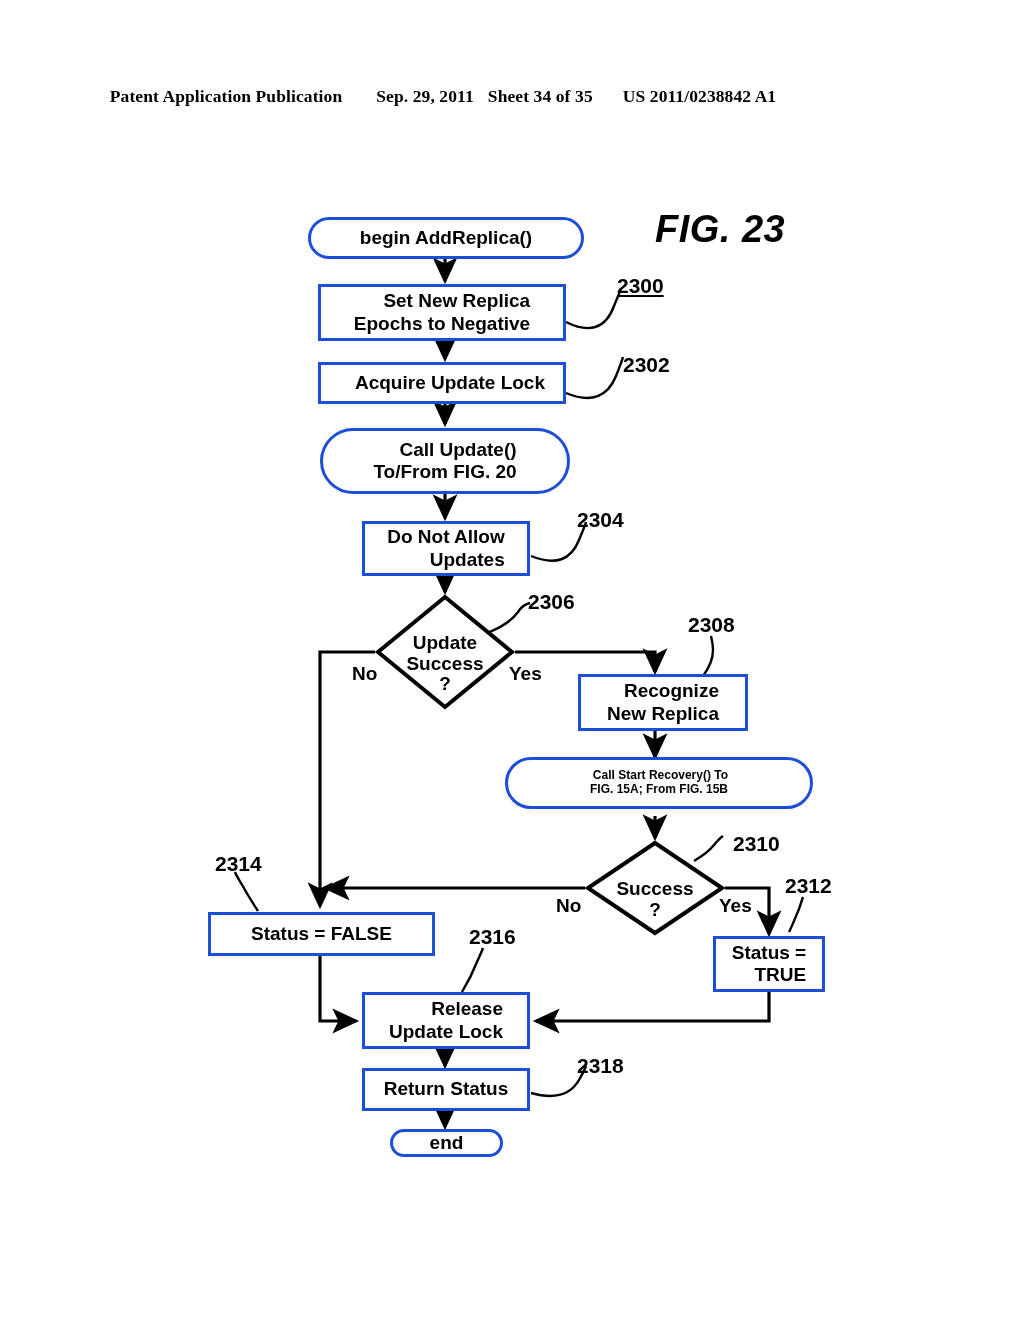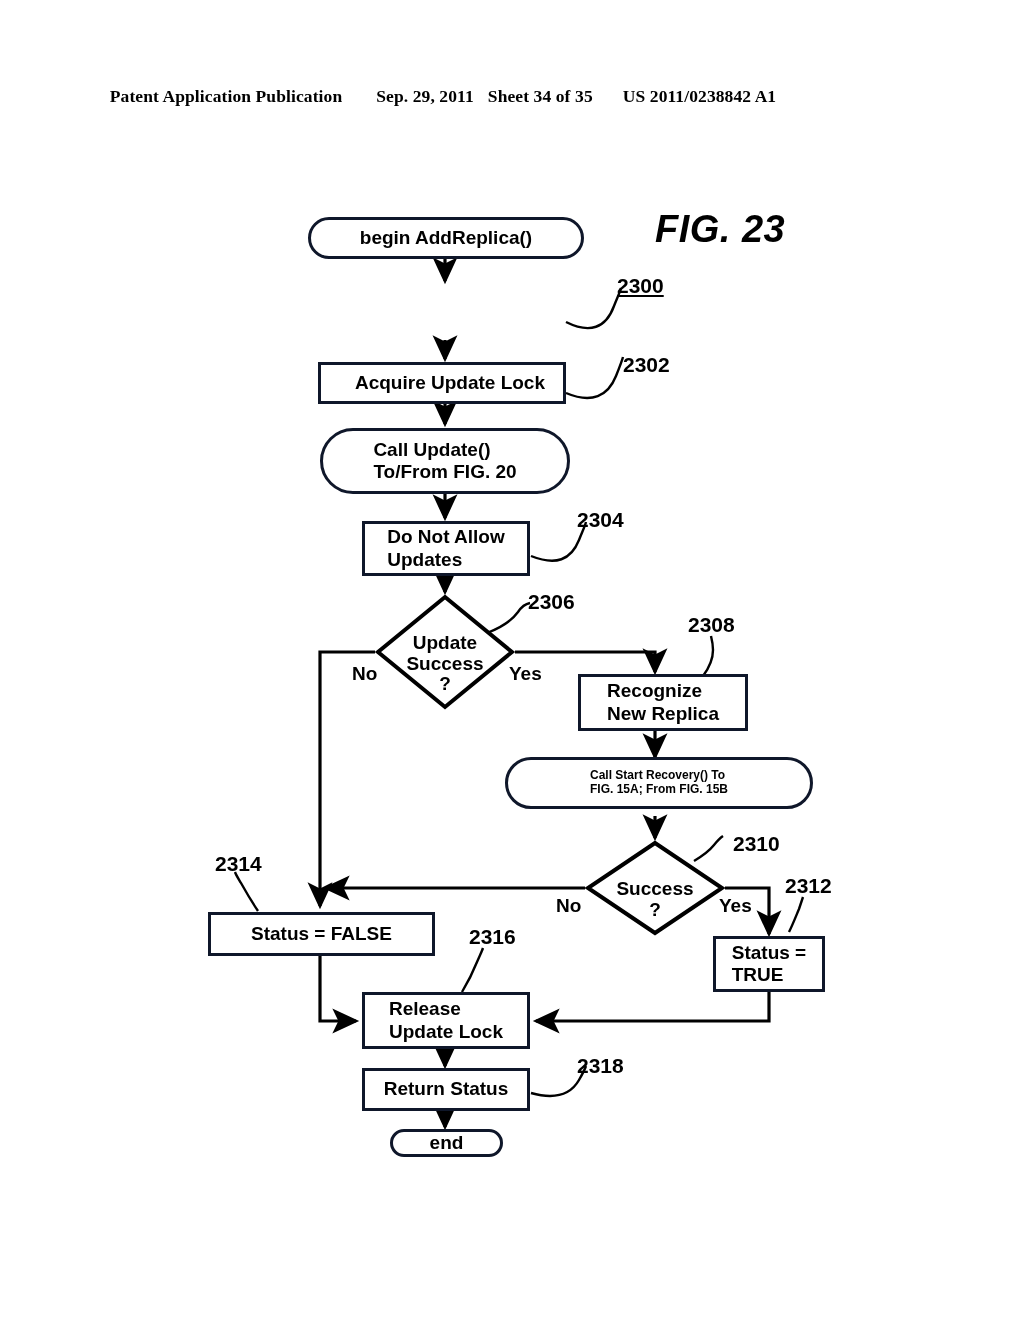--- a/index.html
+++ b/index.html
@@ -50,26 +50,26 @@
     font-weight: bold;
     font-style: italic;
     font-size: 38px;
     letter-spacing: 0.5px;
   }
 
   
   .node {
     position: absolute;
     box-sizing: border-box;
-    border: 3px solid #0f172a;
+    border: 3px solid #1d4ed8;
     background: #fff;
     display: flex;
     align-items: center;
     justify-content: center;
-    text-align: left;
+    text-align: right;
     font-weight: bold;
     font-size: 19px;
     line-height: 1.16;
     z-index: 5;
   }
   .term {
     border-radius: 999px;
   }
   .proc { border-radius: 0; }
 
@@ -196,20 +196,24 @@
       <path d="M258,911 C252,902 246,892 241,883 C238,878 236,875 235,872"></path>
       <path d="M462,992 C468,982 473,972 477,962 C480,955 482,951 483,948"></path>
       <path d="M531,1093 C556,1100 571,1094 579,1080 C583,1073 585,1069 586,1066"></path>
     </g>
   </svg>
 
   <div class="node term" style="left:308px; top:217px; width:276px; height:42px;">
     <span>begin AddReplica()</span>
   </div>
 
+  <div class="node proc" style="left:318px; top:284px; width:248px; height:57px; white-space:pre-line;">
+    <span>Set New Replica
+Epochs to Negative</span>
+  </div>
 
   <div class="node proc" style="left:318px; top:362px; width:248px; height:42px;padding-left:16px;">
     <span>Acquire Update Lock</span>
   </div>
 
   <div class="node term" style="left:320px; top:428px; width:250px; height:66px; white-space:pre-line;">
     <span>Call Update()
 To/From FIG. 20</span>
   </div>
 

